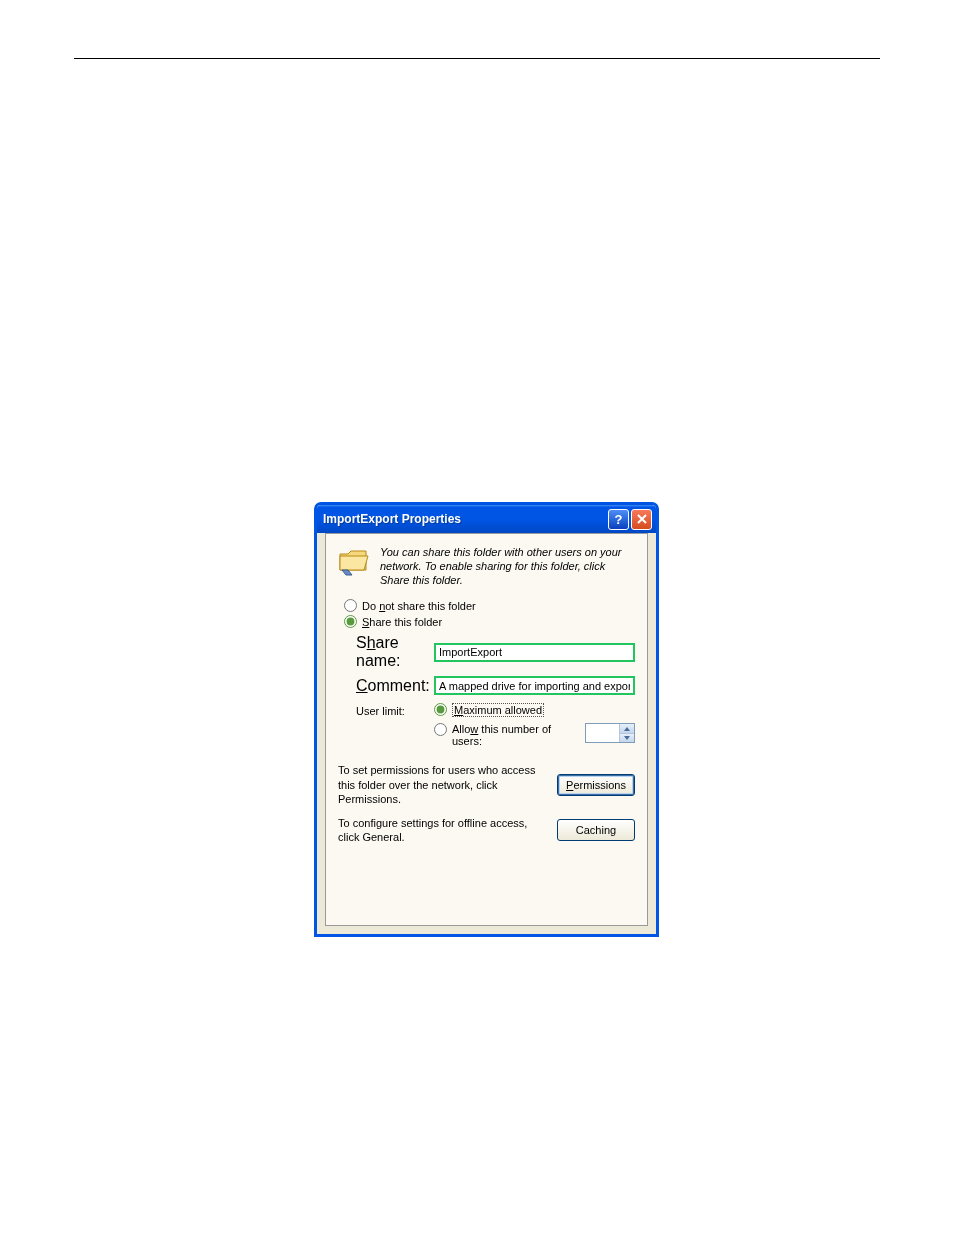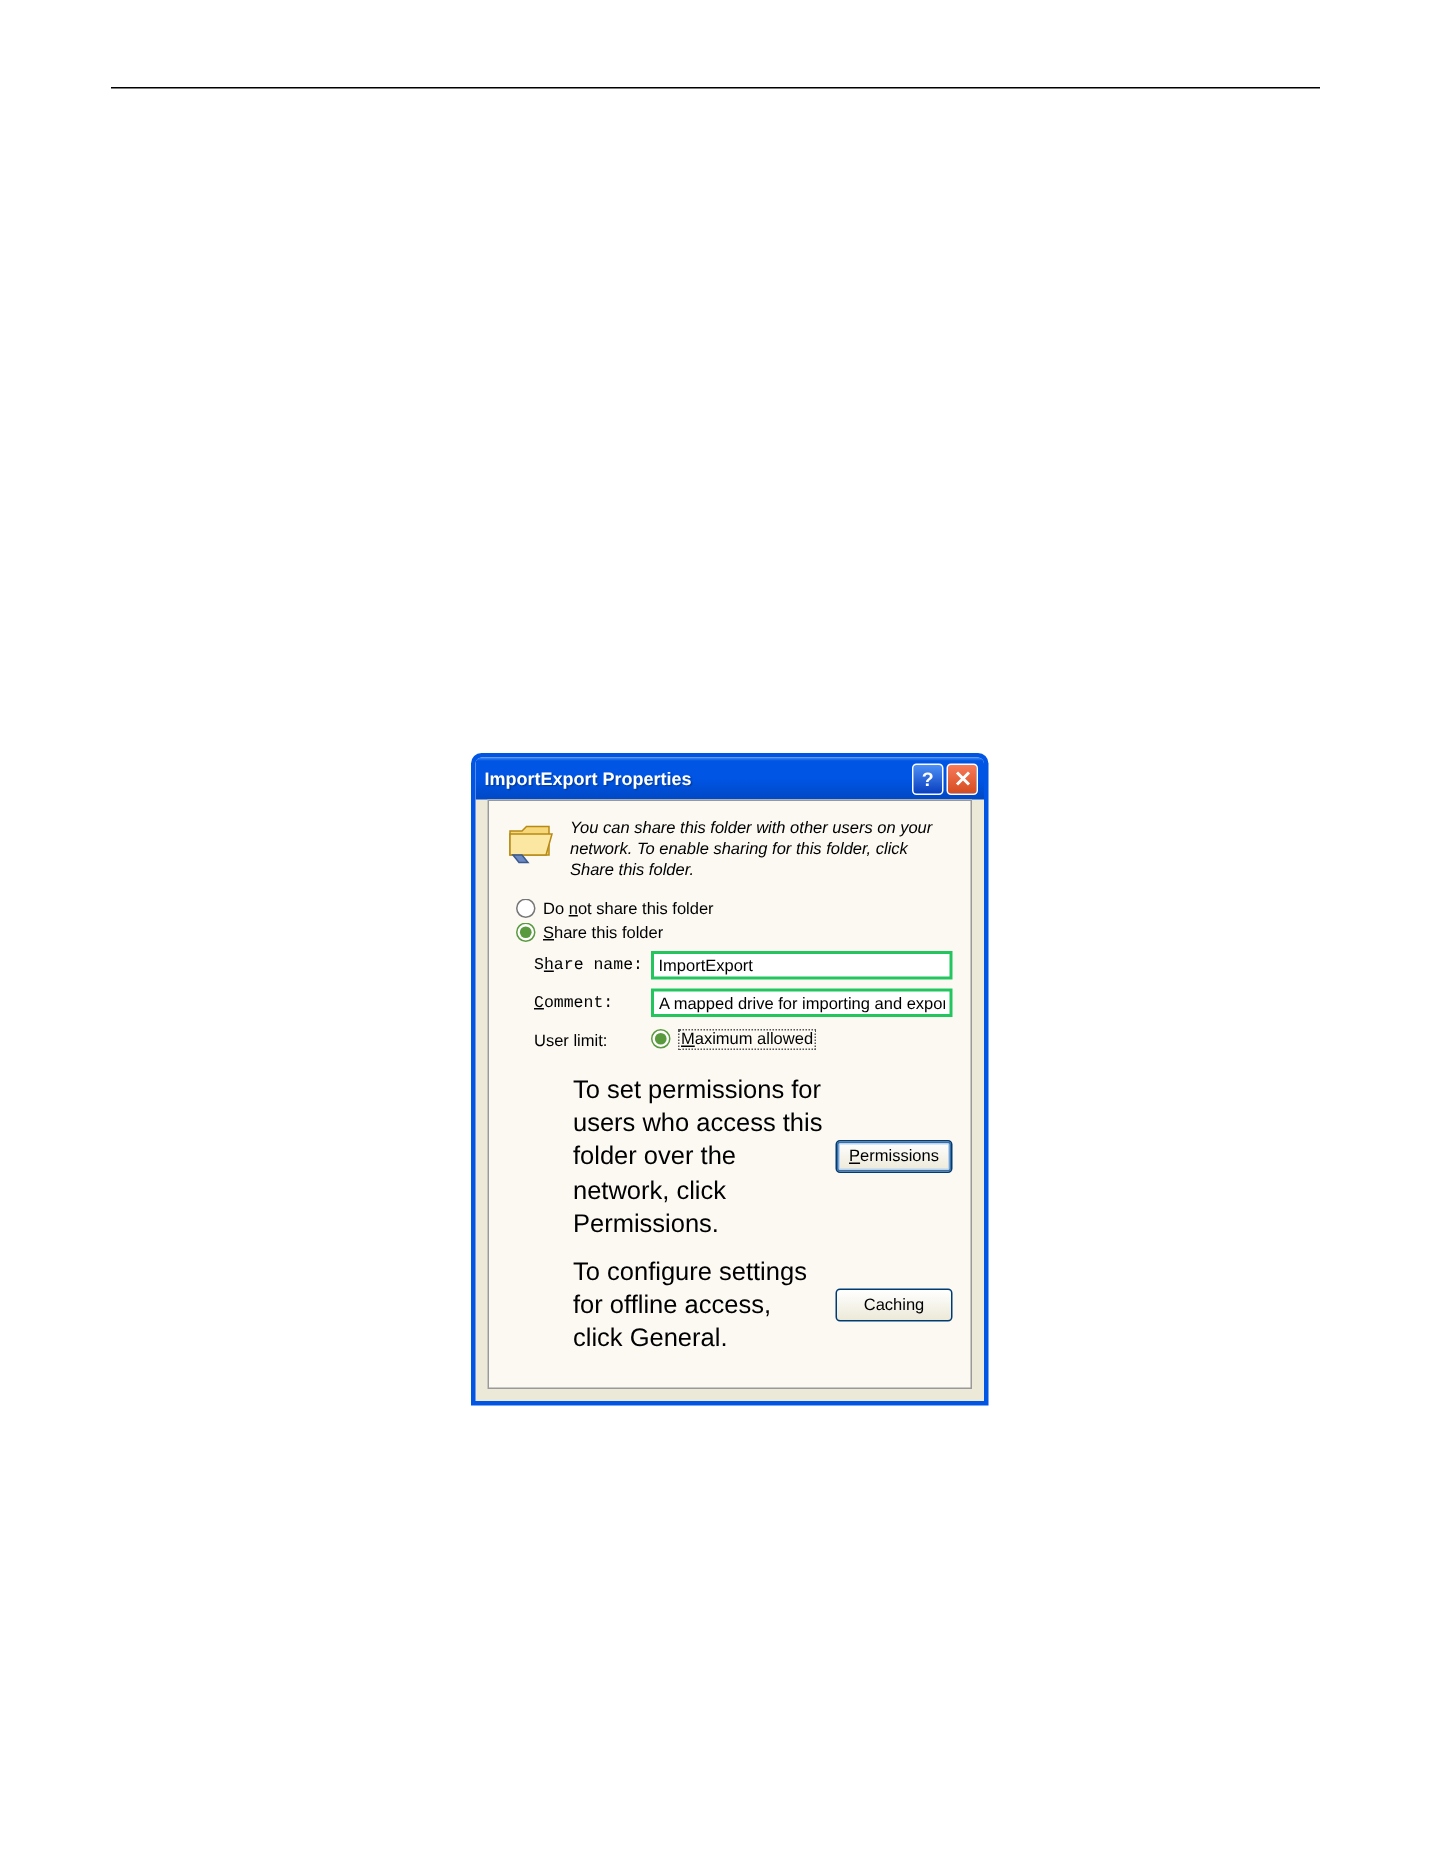--- a/index.html
+++ b/index.html
@@ -87,21 +87,21 @@
     padding: 12px 12px 4px 12px;
     position: relative;
   }
   .intro-row { display:flex; margin-bottom:12px;}
   .folder-icon { width:34px; height:30px; margin-right:8px; flex-shrink:0; }
   .intro-text { font-size:11px; line-height:1.25;font-style:italic; }
   .radio-row { display:flex; align-items:center; margin:3px 0 3px 6px;}
   .radio-row input[type=radio]{ margin:0 5px 0 0; accent-color:#5A9A3F;}
   .radio-row label u { text-decoration: underline; }
   .form-row { display:flex; align-items:center; margin:6px 0 6px 18px;}
-  .form-row .lbl { width:78px; font-size:11px;font-family:Liberation Mono, monospace;}
+  .form-row .lbl { width:78px; font-size:16px;}
   .form-row input[type=text]{
     flex:1; border:2px solid #22c55e; height:19px; padding:1px 3px;
     font-family: Tahoma,sans-serif; font-size:11px; background:#fff;
   }
   .userlimit-block { display:flex; margin:8px 0 6px 18px;}
   .userlimit-block .lbl { width:78px; font-size:11px; padding-top:2px;}
   .userlimit-options { flex:1; }
   .ul-row { display:flex; align-items:flex-start; margin-bottom:6px;}
   .ul-row input[type=radio]{margin:0 5px 0 0; accent-color:#5A9A3F;}
   .ul-row .dashed { border:1px dotted #555; padding:0 1px;}
@@ -110,21 +110,21 @@
     border:1px solid #7F9DB9; height:20px; width:54px; background:#fff;
   }
   .spin .spin-val{ flex:1; }
   .spin .spin-btns{ width:15px; display:flex; flex-direction:column;}
   .spin .sbtn{ flex:1; background:linear-gradient(#E6F0FA,#C4D6ED); border-left:1px solid #B4C5DD; display:flex; align-items:center; justify-content:center;}
   .spin .sbtn + .sbtn{ border-top:1px solid #B4C5DD;}
   .tri-up,.tri-down{width:0;height:0;border-left:3px solid transparent;border-right:3px solid transparent;}
   .tri-up{border-bottom:4px solid #4A6A99;}
   .tri-down{border-top:4px solid #4A6A99;}
   .action-row { display:flex; align-items:center; margin:10px 0;}
-  .action-row .atext{ flex:1; font-size:17px; line-height:1.3; padding-right:8px;margin-left:44px;}
+  .action-row .atext{ flex:1; font-size:11px; line-height:1.3; padding-right:8px;}
   .xp-btn {
     min-width:78px; height:22px;
     border:1px solid #003C74; border-radius:3px;
     background:linear-gradient(#fff,#ECE9D8);
     font-family:Tahoma,sans-serif; font-size:11px;
     padding:0 8px; cursor:default;
   }
   .xp-btn.highlight { box-shadow: 0 0 0 1px #3A6EA5 inset, 0 0 0 2px #B8D4F0 inset;}
   .bottom-buttons {
     display:flex; justify-content:flex-end; gap:6px;
@@ -181,20 +181,35 @@
       <input type="text" value="A mapped drive for importing and exporting file" style="">
     </div>
 
     <div class="userlimit-block">
       <span class="lbl">User limit:</span>
       <div class="userlimit-options">
         <div class="ul-row">
           <input type="radio" name="ulimit" checked="" style="">
           <span class="dashed"><u>M</u>aximum allowed</span>
         </div>
+        <div class="ul-row">
+          <input type="radio" name="ulimit" style="">
+          <span>Allo<u>w</u> this number of users:</span>
+          <div class="spin">
+            <div class="spin-val"></div>
+            <div class="spin-btns">
+              <div class="sbtn">
+                  <div class="tri-up"></div>
+                </div>
+              <div class="sbtn">
+                  <div class="tri-down"></div>
+                </div>
+            </div>
+          </div>
+        </div>
       </div>
     </div>
 
     <div class="action-row">
       <div class="atext">To set permissions for users who access this folder over the network, click Permissions.</div>
       <button class="xp-btn highlight"><u>P</u>ermissions</button>
     </div>
     <div class="action-row">
       <div class="atext">To configure settings for offline access, click General.</div>
       <button class="xp-btn">Caching</button>

